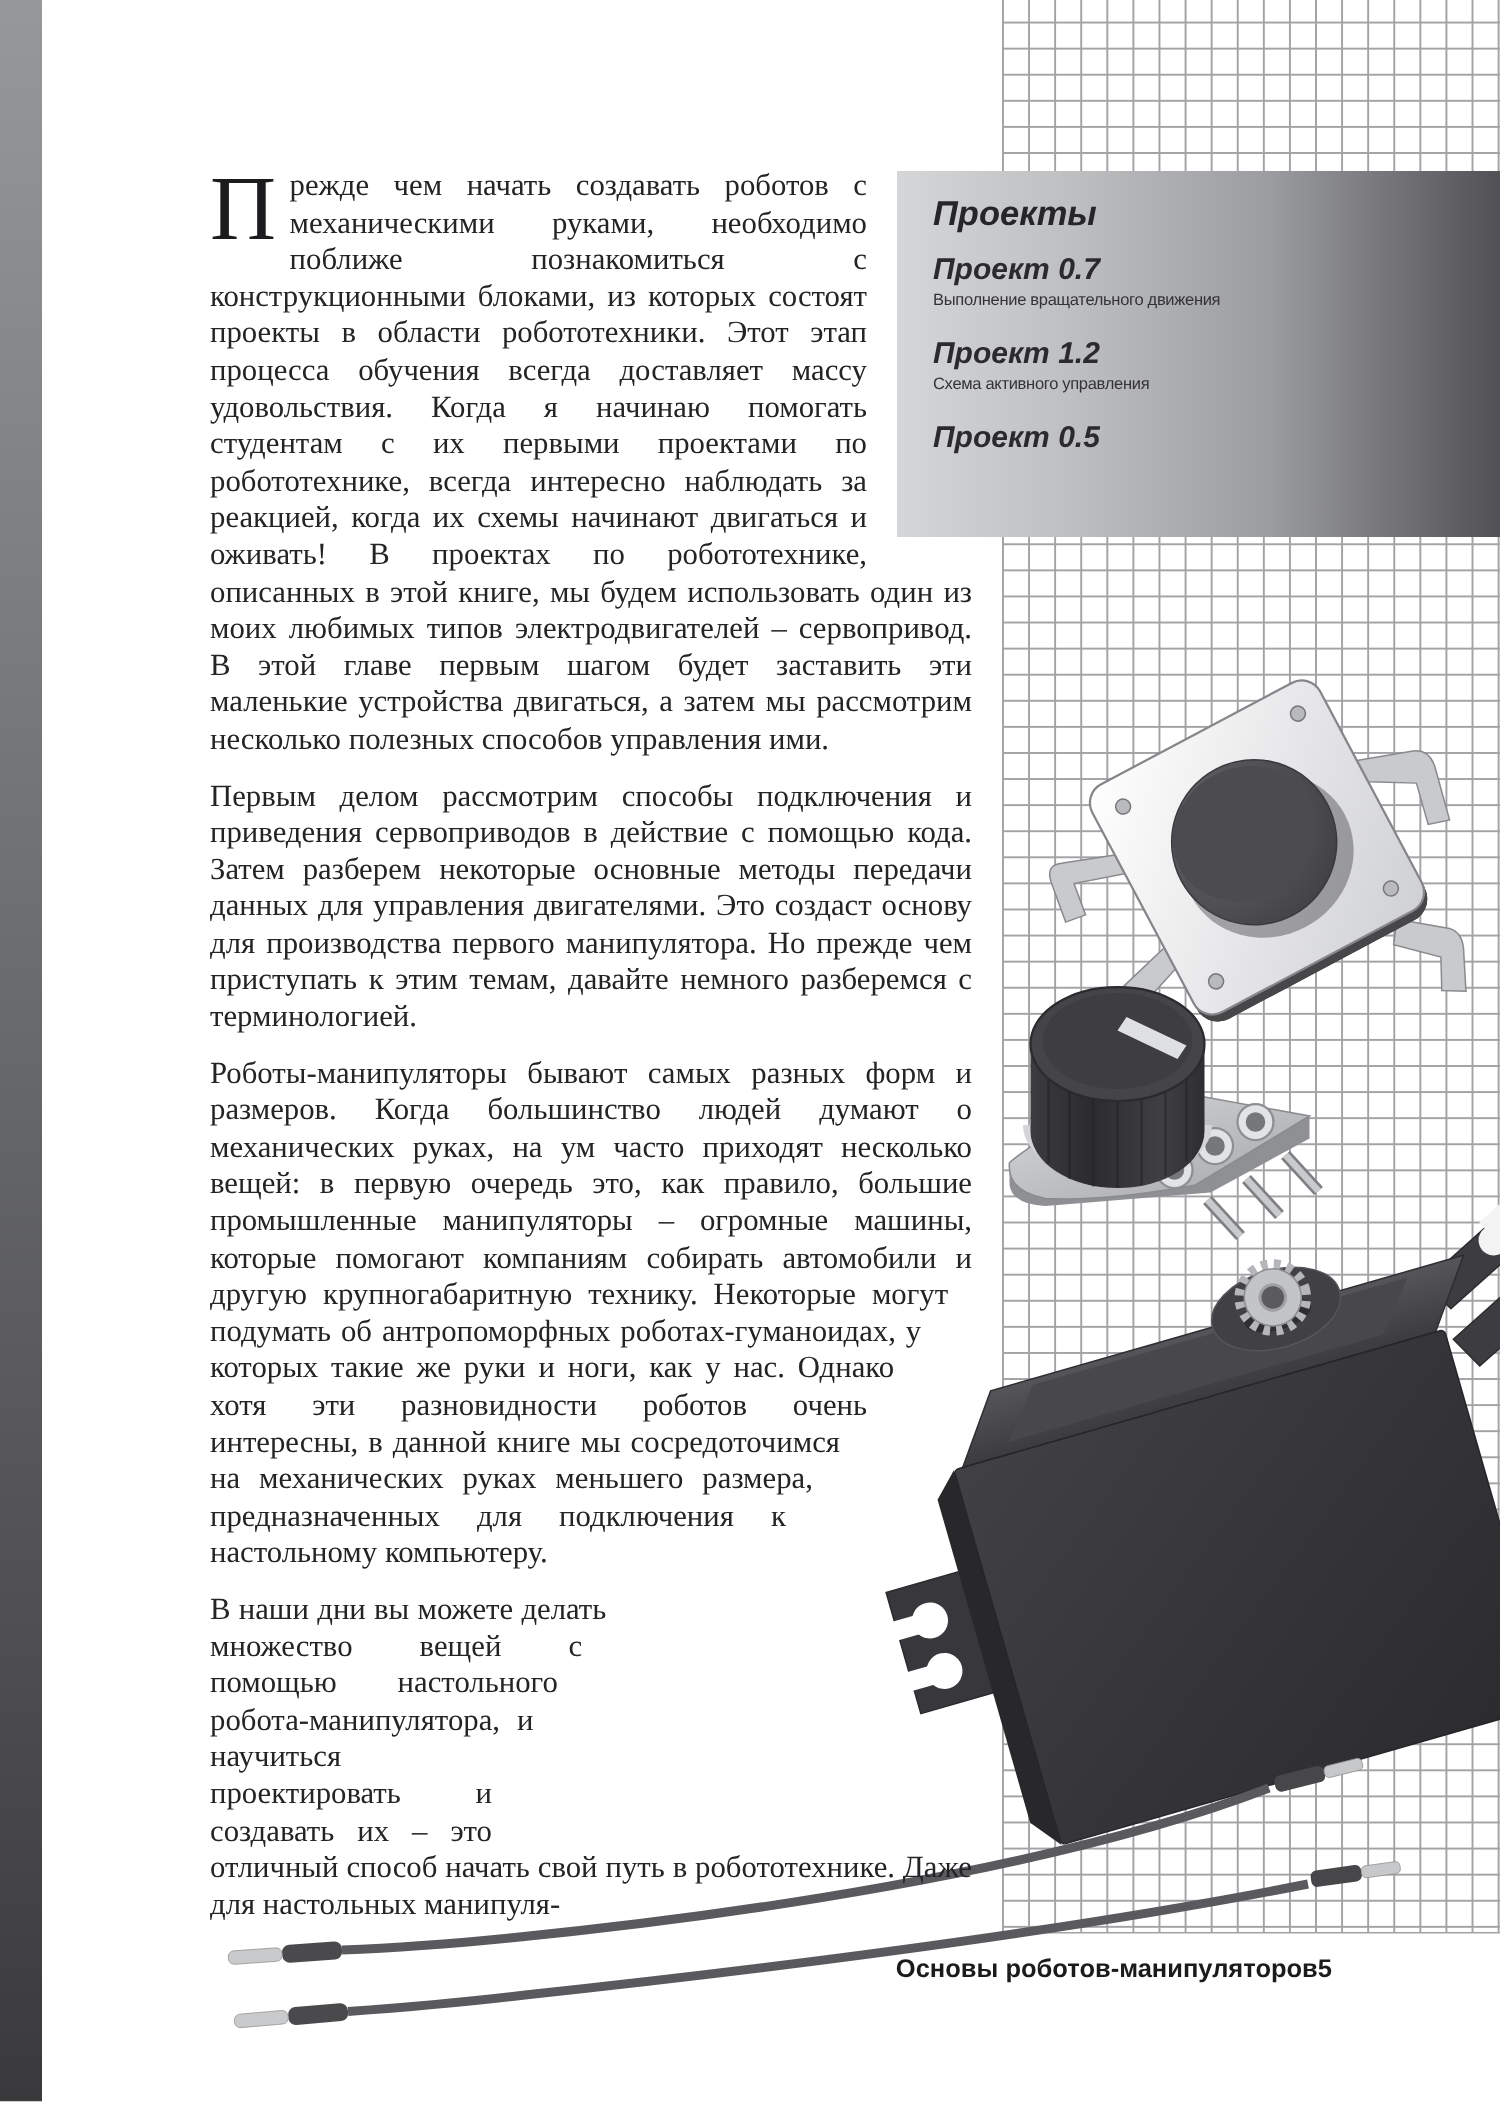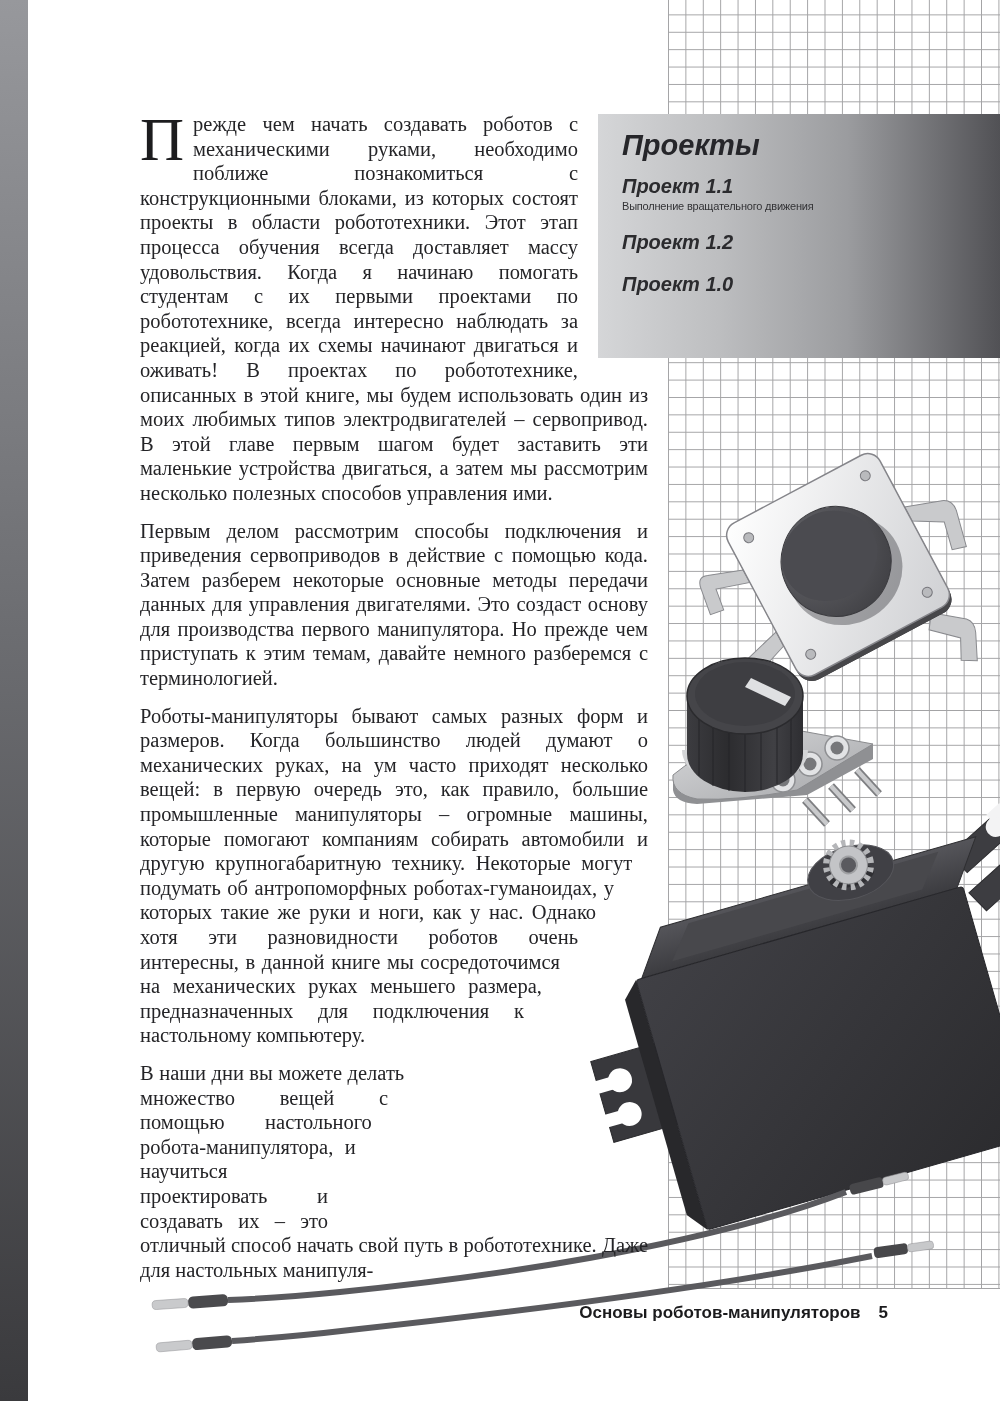--- a/index.html
+++ b/index.html
@@ -16,38 +16,38 @@
     background-image:
       linear-gradient(to right,#a3a3a5 1px,transparent 1px),
       linear-gradient(to bottom,#a3a3a5 1px,transparent 1px);
     background-size:17.4px 17.4px;background-position:0px -3px;
     border-bottom:1px solid #a3a3a5;z-index:0;}
   
   .projects{position:absolute;left:598px;top:114px;width:402px;height:244px;
     box-sizing:border-box;padding:15px 10px 0 24px;z-index:3;
     background:linear-gradient(90deg,#d5d6d8 0%,#bdbec0 30%,#9b9c9f 62%,#515155 100%);
     font-family:"Liberation Sans",sans-serif;}
-  .projects-title{font-size:29px;font-style:italic;font-weight:bold;color:#26262a;margin:0 0 13px 0;}
+  .projects-title{font-size:23px;font-style:italic;font-weight:bold;color:#26262a;margin:0 0 13px 0;}
   .proj-item{margin-bottom:19px;}
   .proj-h{font-size:20px;font-style:italic;font-weight:bold;color:#2b2b2e;margin:0;}
   .proj-d{font-size:11px;color:#333336;margin:2px 0 0 0;letter-spacing:-0.2px;}
   
   .column{position:absolute;left:140px;top:112px;width:508px;z-index:2;
     font-size:20.5px;line-height:24.6px;color:#242427;text-align:justify;}
   .column p{margin:0 0 13px 0;}
   .dropcap{float:left;font-size:61px;line-height:49px;height:49px;margin:3px 9px 0 0;color:#1c1c1e;}
   .intrude-box{float:right;width:70px;height:258px;}
   .intrude-servo{float:right;width:150px;height:372px;
     shape-outside:polygon(100% 45%,100% 100%,0% 100%);shape-margin:10px;}
   .intrude-wires{float:right;width:170px;height:155px;
     shape-outside:polygon(60% 0%,100% 0%,100% 100%,0% 100%);shape-margin:8px;}
   
   .art{position:absolute;left:0;top:0;z-index:1;pointer-events:none;}
   
-  .footer{position:absolute;top:1303px;right:112px;display:flex;gap:18px;align-items:baseline;
+  .footer{position:absolute;top:1303px;right:112px;display:flex;align-items:baseline;
     font-family:"Liberation Sans",sans-serif;font-weight:bold;font-size:17px;color:#1b1b1d;z-index:2;}
 </style>
 </head>
 <body>
 
 <div class="spine"></div>
 <div class="gridpaper"></div>
 
 <svg class="art" width="1000" height="1401" viewBox="0 0 1000 1401">
   <defs>
@@ -174,28 +174,29 @@
     <g transform="translate(232,1341) rotate(-5)">
       <rect x="-40" y="-6" width="40" height="12" rx="5" fill="#4a4a4d"></rect>
       <rect x="-76" y="-4.5" width="36" height="9" rx="4" fill="#c9cacc" stroke="#919194" stroke-width="0.5"></rect>
     </g>
   </g>
 </svg>
 
 <div class="projects">
   <h1 class="projects-title">Проекты</h1>
   <div class="proj-item">
-    <p class="proj-h">Проект 1.1</p>
+    <p class="proj-h">Проект 0.7</p>
     <p class="proj-d">Выполнение вращательного движения</p>
   </div>
   <div class="proj-item">
     <p class="proj-h">Проект 1.2</p>
+    <p class="proj-d">Схема активного управления</p>
   </div>
   <div class="proj-item">
-    <p class="proj-h">Проект 1.0</p>
+    <p class="proj-h">Проект 0.5</p>
   </div>
 </div>
 
 <div class="column">
   <p>
     <span class="intrude-box"></span>
     <span class="dropcap">П</span>
     <span>режде чем начать создавать роботов с механическими руками, необходимо поближе познакомиться с конструкционными блоками, из которых состоят проекты в области робототехники. Этот этап процесса обучения всегда доставляет массу удовольствия. Когда я начинаю помогать студентам с их первыми проектами по робототехнике, всегда интересно наблюдать за реакцией, когда их схемы начинают двигаться и оживать! В проектах по робототехнике, описанных в этой книге, мы будем использовать один из моих любимых типов электродвигателей – сервопривод. В этой главе первым шагом будет заставить эти маленькие устройства двигаться, а затем мы рассмотрим несколько полезных способов управления ими.</span>
   </p>
   <p>

